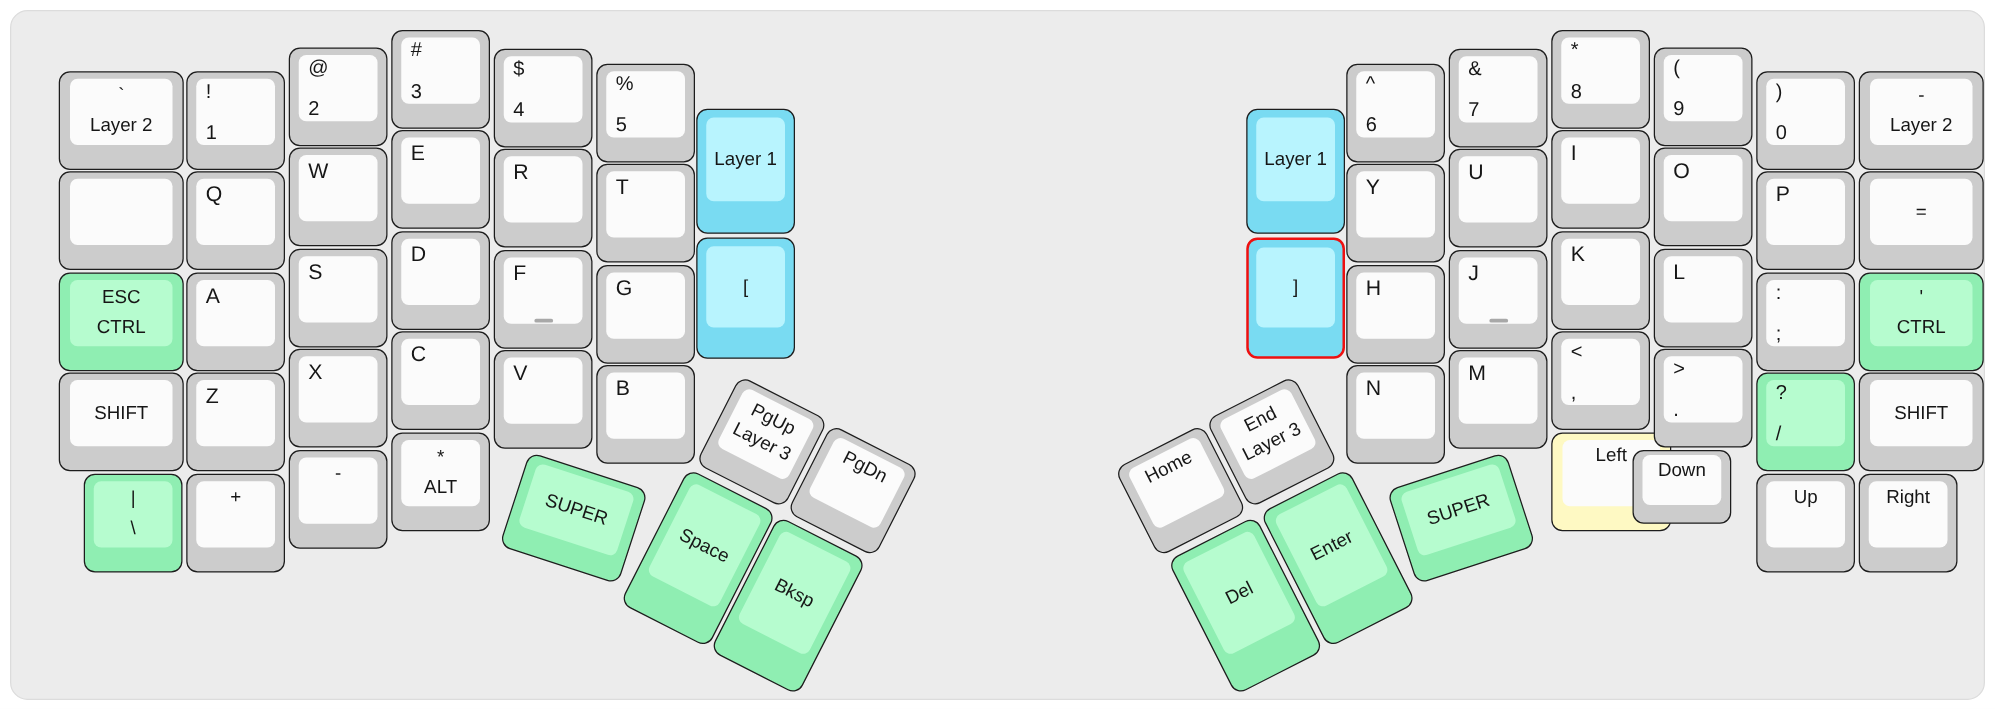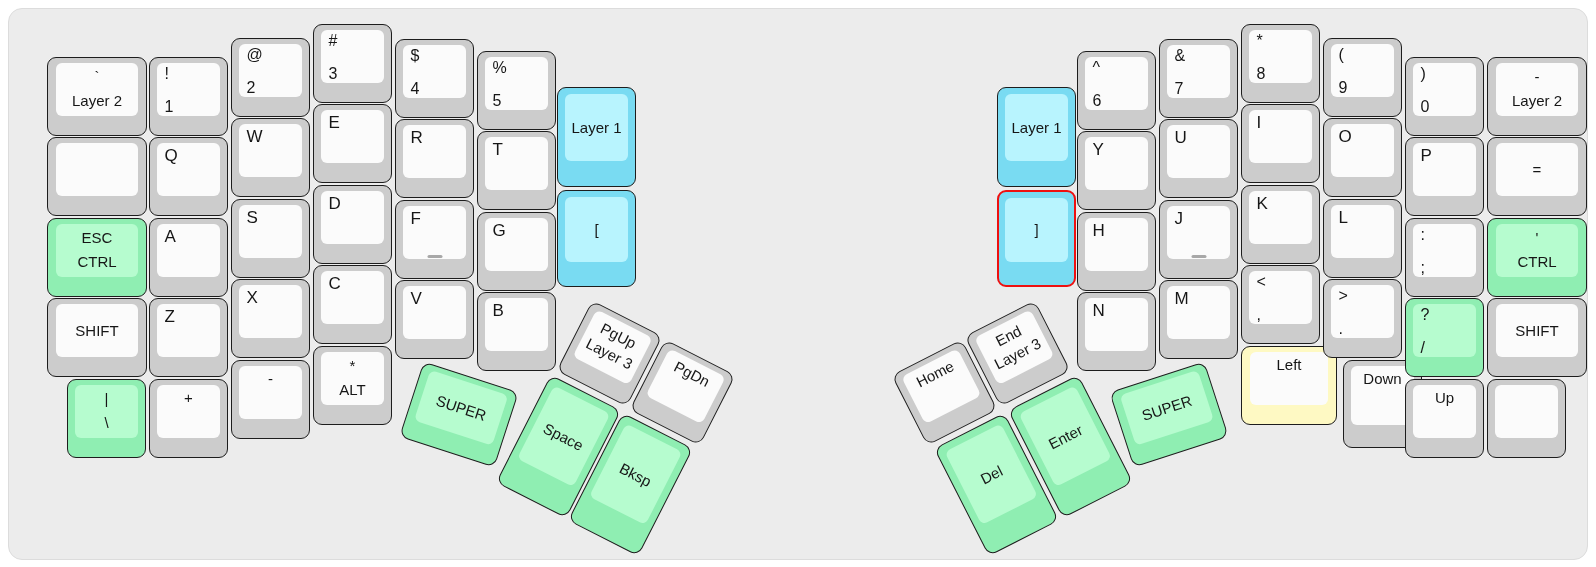--- a/index.html
+++ b/index.html
@@ -360,21 +360,21 @@
           <span class="lbl">L</span>
         </div>
       </div>
       <div class="key" style="left: 1314px; top: 270px; width: 79px; height: 79px; background: rgb(204, 204, 204); border-color: rgb(29, 29, 29);">
         <div class="cap" style="background: rgb(251, 251, 251);"></div>
         <div class="lbls style-l2">
           <span class="lbl">&gt;</span>
           <span class="lbl">.</span>
         </div>
       </div>
-      <div class="key" style="left: 1334px; top: 351px; width: 79px; height: 88px; background: rgb(204, 204, 204); border-color: rgb(29, 29, 29);">
+      <div class="key" style="left: 1297px; top: 351px; width: 79px; height: 59px; background: rgb(204, 204, 204); border-color: rgb(29, 29, 29);">
         <div class="cap" style="background: rgb(251, 251, 251);"></div>
         <div class="lbls style-ct">
           <span class="lbl">Down</span>
         </div>
       </div>
       <div class="key" style="left: 1396px; top: 48px; width: 79px; height: 79px; background: rgb(204, 204, 204); border-color: rgb(29, 29, 29);">
         <div class="cap" style="background: rgb(251, 251, 251);"></div>
         <div class="lbls style-l2">
           <span class="lbl">)</span>
           <span class="lbl">0</span>
@@ -427,20 +427,23 @@
         </div>
       </div>
       <div class="key" style="left: 1478px; top: 289px; width: 100px; height: 79px; background: rgb(204, 204, 204); border-color: rgb(29, 29, 29);">
         <div class="cap" style="background: rgb(251, 251, 251);"></div>
         <div class="lbls style-c">
           <span class="lbl">SHIFT</span>
         </div>
       </div>
       <div class="key" style="left: 1478px; top: 370px; width: 79px; height: 79px; background: rgb(204, 204, 204); border-color: rgb(29, 29, 29);">
         <div class="cap" style="background: rgb(251, 251, 251);"></div>
+        <div class="lbls style-ct">
+          <span class="lbl">Right</span>
+        </div>
       </div>
       <div class="key" style="left: 948px; top: 415px; width: 79px; height: 121px; background: rgb(143, 238, 178); border-color: rgb(29, 29, 29); transform: rotate(-27deg);">
         <div class="cap" style="background: rgb(182, 252, 207);"></div>
         <div class="lbls style-c">
           <span class="lbl">Del</span>
         </div>
       </div>
       <div class="key" style="left: 1022px; top: 377px; width: 79px; height: 121px; background: rgb(143, 238, 178); border-color: rgb(29, 29, 29); transform: rotate(-27deg);">
         <div class="cap" style="background: rgb(182, 252, 207);"></div>
         <div class="lbls style-c">

